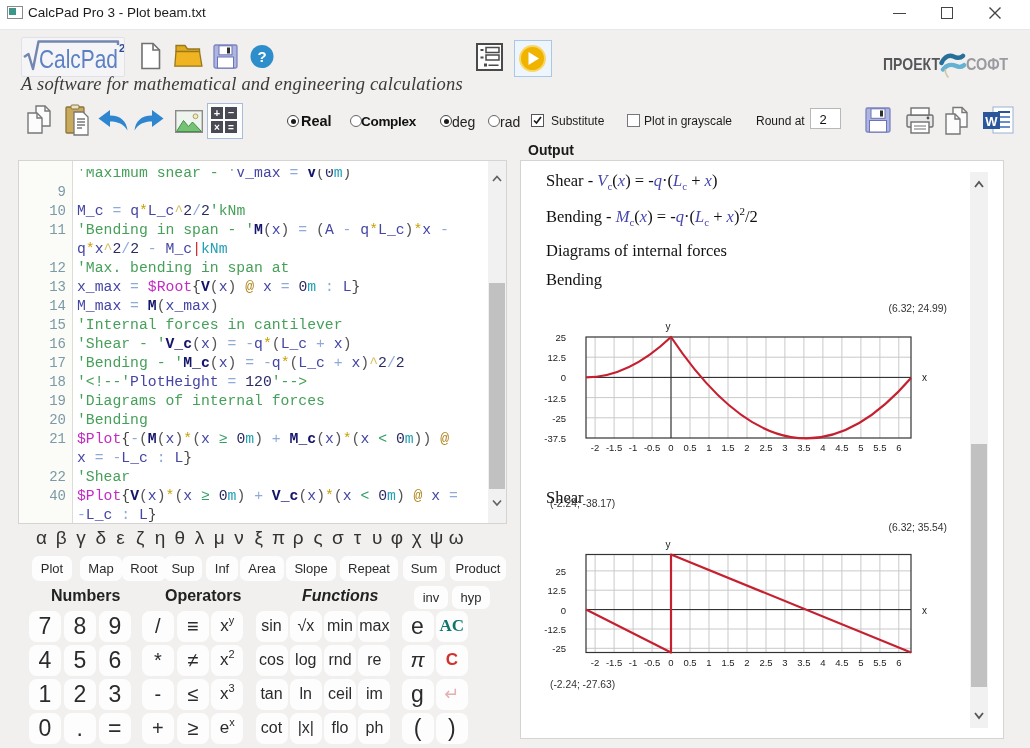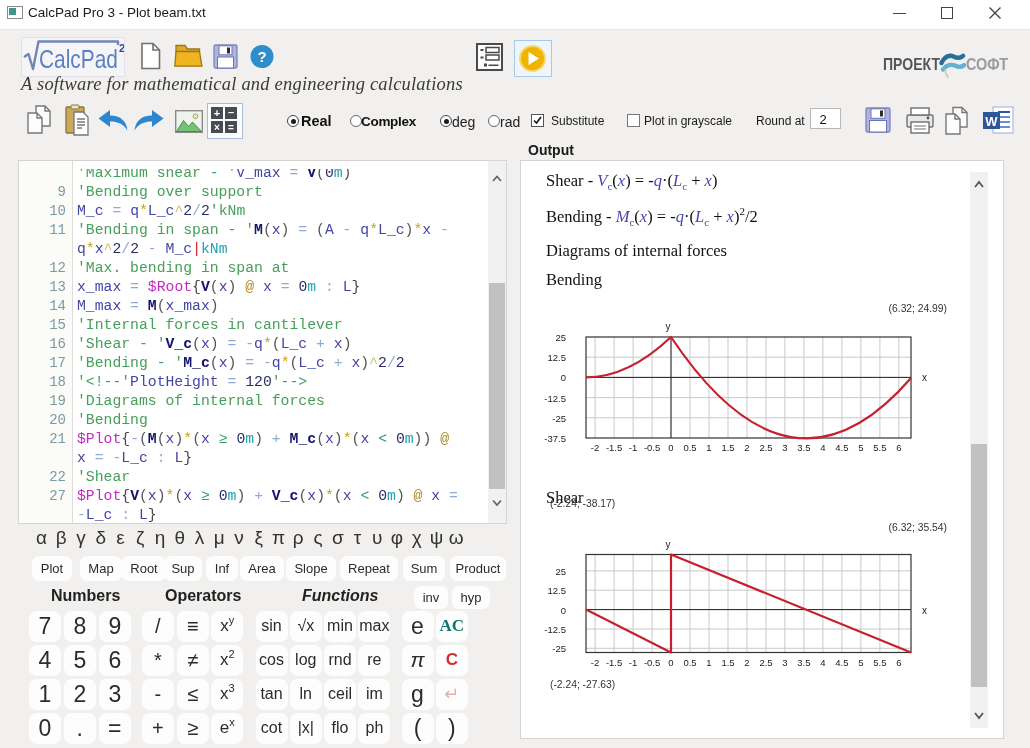--- a/index.html
+++ b/index.html
@@ -174,23 +174,22 @@
     <div class="abs mon" style="left:0px;top:116.8px;width:47px;text-align:right;font-size:14px;line-height:19.1px;color:#7a9aa5;">13</div>
     <div class="abs mon" style="left:0px;top:135.8px;width:47px;text-align:right;font-size:14px;line-height:19.1px;color:#7a9aa5;">14</div>
     <div class="abs mon" style="left:0px;top:154.9px;width:47px;text-align:right;font-size:14px;line-height:19.1px;color:#7a9aa5;">15</div>
     <div class="abs mon" style="left:0px;top:174.0px;width:47px;text-align:right;font-size:14px;line-height:19.1px;color:#7a9aa5;">16</div>
     <div class="abs mon" style="left:0px;top:193.0px;width:47px;text-align:right;font-size:14px;line-height:19.1px;color:#7a9aa5;">17</div>
     <div class="abs mon" style="left:0px;top:212.1px;width:47px;text-align:right;font-size:14px;line-height:19.1px;color:#7a9aa5;">18</div>
     <div class="abs mon" style="left:0px;top:231.1px;width:47px;text-align:right;font-size:14px;line-height:19.1px;color:#7a9aa5;">19</div>
     <div class="abs mon" style="left:0px;top:250.2px;width:47px;text-align:right;font-size:14px;line-height:19.1px;color:#7a9aa5;">20</div>
     <div class="abs mon" style="left:0px;top:269.2px;width:47px;text-align:right;font-size:14px;line-height:19.1px;color:#7a9aa5;">21</div>
     <div class="abs mon" style="left:0px;top:307.3px;width:47px;text-align:right;font-size:14px;line-height:19.1px;color:#7a9aa5;">22</div>
-    <div class="abs mon" style="left:0px;top:326.4px;width:47px;text-align:right;font-size:14px;line-height:19.1px;color:#7a9aa5;">27</div>
+    <div class="abs mon" style="left:0px;top:326.4px;width:47px;text-align:right;font-size:14px;line-height:19.1px;color:#7a9aa5;">40</div>
  <div class="abs mon" style="left:58px;top:2.5px;font-size:14.75px;line-height:19.1px;white-space:pre;"><span style="color:#46a05a;">'Maximum shear - '</span><span style="color:#4545a5;">V_max</span><span style="color:#8fa9d9;"> = </span><span style="color:#14146a;font-weight:bold;">V</span><span style="color:#555;">(</span><span style="color:#2a2a66;">0</span><span style="color:#22a0b4;">m</span><span style="color:#555;">)</span></div>
-    <div class="abs mon" style="left:58px;top:21.6px;font-size:14.75px;line-height:19.1px;white-space:pre;"><span style="color:#46a05a;">'Bending over support</span></div>
     <div class="abs mon" style="left:58px;top:40.6px;font-size:14.75px;line-height:19.1px;white-space:pre;"><span style="color:#4545a5;">M_c</span><span style="color:#8fa9d9;"> = </span><span style="color:#4545a5;">q</span><span style="color:#c8a000;">*</span><span style="color:#4545a5;">L_c</span><span style="color:#d4c060;">^</span><span style="color:#2a2a66;">2</span><span style="color:#8fa9d9;">/</span><span style="color:#2a2a66;">2</span><span style="color:#46a05a;">'kNm</span></div>
     <div class="abs mon" style="left:58px;top:59.7px;font-size:14.75px;line-height:19.1px;white-space:pre;"><span style="color:#46a05a;">'Bending in span - '</span><span style="color:#14146a;font-weight:bold;">M</span><span style="color:#555;">(</span><span style="color:#4545a5;">x</span><span style="color:#555;">)</span><span style="color:#8fa9d9;"> = </span><span style="color:#555;">(</span><span style="color:#4545a5;">A</span><span style="color:#8fa9d9;"> - </span><span style="color:#4545a5;">q</span><span style="color:#c8a000;">*</span><span style="color:#4545a5;">L_c</span><span style="color:#555;">)</span><span style="color:#c8a000;">*</span><span style="color:#4545a5;">x</span><span style="color:#8fa9d9;"> -</span></div>
     <div class="abs mon" style="left:58px;top:78.7px;font-size:14.75px;line-height:19.1px;white-space:pre;"><span style="color:#4545a5;">q</span><span style="color:#c8a000;">*</span><span style="color:#4545a5;">x</span><span style="color:#d4c060;">^</span><span style="color:#2a2a66;">2</span><span style="color:#8fa9d9;">/</span><span style="color:#2a2a66;">2</span><span style="color:#8fa9d9;"> - </span><span style="color:#4545a5;">M_c</span><span style="color:#cc2222;">|</span><span style="color:#22a0b4;">kNm</span></div>
     <div class="abs mon" style="left:58px;top:97.8px;font-size:14.75px;line-height:19.1px;white-space:pre;"><span style="color:#46a05a;">'Max. bending in span at</span></div>
     <div class="abs mon" style="left:58px;top:116.8px;font-size:14.75px;line-height:19.1px;white-space:pre;"><span style="color:#4545a5;">x_max</span><span style="color:#8fa9d9;"> = </span><span style="color:#c42ac4;">$Root</span><span style="color:#444;">{</span><span style="color:#14146a;font-weight:bold;">V</span><span style="color:#555;">(</span><span style="color:#4545a5;">x</span><span style="color:#555;">)</span><span style="color:#555;"> </span><span style="color:#b08820;">@</span><span style="color:#555;"> </span><span style="color:#4545a5;">x</span><span style="color:#8fa9d9;"> = </span><span style="color:#2a2a66;">0</span><span style="color:#22a0b4;">m</span><span style="color:#8fa9d9;"> : </span><span style="color:#4545a5;">L</span><span style="color:#444;">}</span></div>
     <div class="abs mon" style="left:58px;top:135.8px;font-size:14.75px;line-height:19.1px;white-space:pre;"><span style="color:#4545a5;">M_max</span><span style="color:#8fa9d9;"> = </span><span style="color:#14146a;font-weight:bold;">M</span><span style="color:#555;">(</span><span style="color:#4545a5;">x_max</span><span style="color:#555;">)</span></div>
     <div class="abs mon" style="left:58px;top:154.9px;font-size:14.75px;line-height:19.1px;white-space:pre;"><span style="color:#46a05a;">'Internal forces in cantilever</span></div>
     <div class="abs mon" style="left:58px;top:174.0px;font-size:14.75px;line-height:19.1px;white-space:pre;"><span style="color:#46a05a;">'Shear - '</span><span style="color:#14146a;font-weight:bold;">V_c</span><span style="color:#555;">(</span><span style="color:#4545a5;">x</span><span style="color:#555;">)</span><span style="color:#8fa9d9;"> = </span><span style="color:#8fa9d9;">-</span><span style="color:#4545a5;">q</span><span style="color:#c8a000;">*</span><span style="color:#555;">(</span><span style="color:#4545a5;">L_c</span><span style="color:#8fa9d9;"> + </span><span style="color:#4545a5;">x</span><span style="color:#555;">)</span></div>
     <div class="abs mon" style="left:58px;top:193.0px;font-size:14.75px;line-height:19.1px;white-space:pre;"><span style="color:#46a05a;">'Bending - '</span><span style="color:#14146a;font-weight:bold;">M_c</span><span style="color:#555;">(</span><span style="color:#4545a5;">x</span><span style="color:#555;">)</span><span style="color:#8fa9d9;"> = </span><span style="color:#8fa9d9;">-</span><span style="color:#4545a5;">q</span><span style="color:#c8a000;">*</span><span style="color:#555;">(</span><span style="color:#4545a5;">L_c</span><span style="color:#8fa9d9;"> + </span><span style="color:#4545a5;">x</span><span style="color:#555;">)</span><span style="color:#d4c060;">^</span><span style="color:#2a2a66;">2</span><span style="color:#8fa9d9;">/</span><span style="color:#2a2a66;">2</span></div>
     <div class="abs mon" style="left:58px;top:212.1px;font-size:14.75px;line-height:19.1px;white-space:pre;"><span style="color:#46a05a;">'&lt;!--'</span><span style="color:#4545a5;">PlotHeight</span><span style="color:#8fa9d9;"> = </span><span style="color:#2a2a66;">120</span><span style="color:#46a05a;">'--&gt;</span></div>

